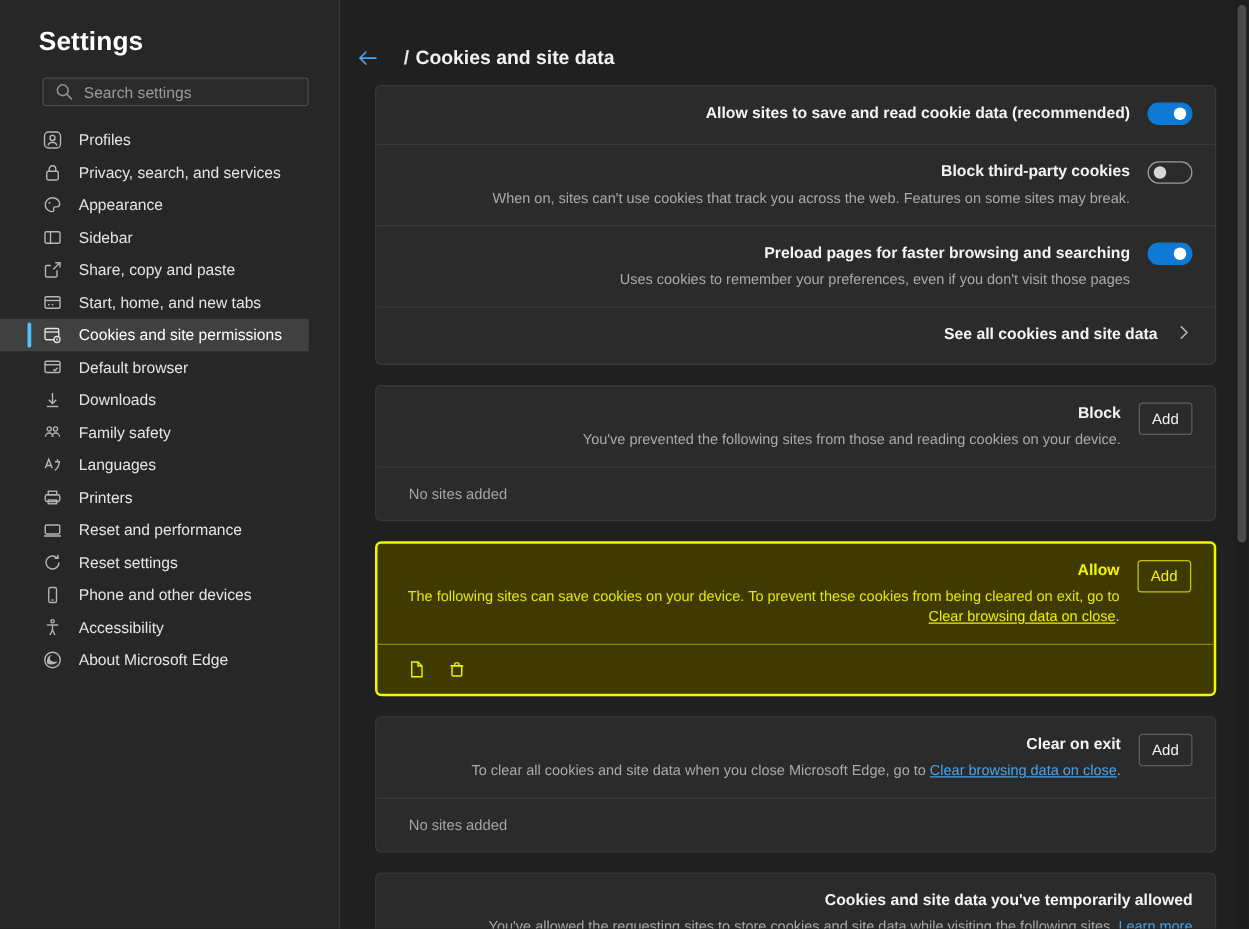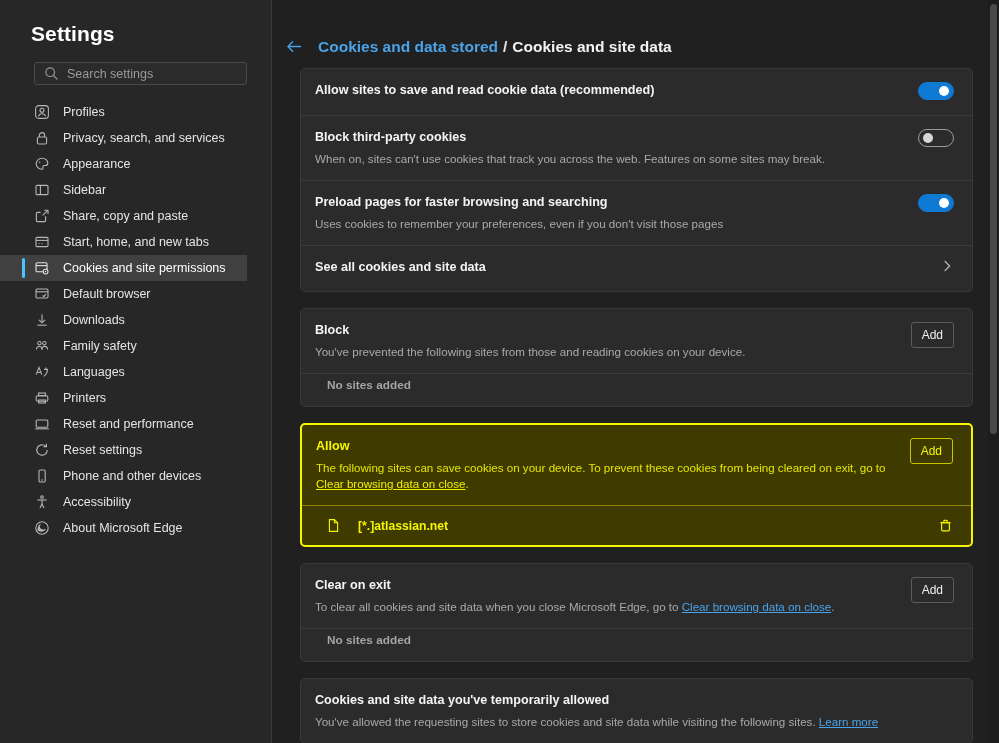--- a/index.html
+++ b/index.html
@@ -98,21 +98,21 @@
     border-radius: 5px;
     margin-bottom: 16px;
     overflow: hidden;
   }
   .row {
     padding: 13px 18px 13px 14px;
     display: flex; align-items: flex-start;
     min-height: 46px;
   }
   .row + .row { border-top: 1px solid #3a3a3a; }
-  .row .texts { flex: 1 1 auto; min-width: 0; }
+  .row .texts { flex: 1 1 auto; min-width: 0; text-align: right; }
   .row-title {
     font-size: 12.6px; font-weight: bold; color: #f4f4f4;
     line-height: 17px;
   }
   .row-desc {
     font-size: 11.6px; color: #a9a9a9; line-height: 16px;
     margin-top: 5px;
   }
   .row-desc a { color: #4aa3e8; text-decoration: underline; }
   .row .ctrl { flex: 0 0 auto; margin-left: 14px; display: flex; align-items: center; }
@@ -139,23 +139,23 @@
     padding: 0 10px;
     background: transparent;
     border: 1px solid #5c5c5c;
     border-radius: 3px;
     color: #f0f0f0; font-size: 12px;
     font-family: "Liberation Sans", sans-serif;
     cursor: pointer; line-height: 24px;
   }
 
   .empty-row {
-    padding: 4px 18px 14px 26px;
+    padding: 14px 18px 14px 26px;
     border-top: 1px solid #3a3a3a;
-    font-size: 11.8px; color: #a4a4a4; font-weight: bold;
+    font-size: 11.8px; color: #a4a4a4;
   }
 
   .site-row {
     display: flex; align-items: center;
     padding: 11px 18px 11px 24px;
     border-top: 1px solid #3a3a3a;
     min-height: 40px;
   }
   .site-row .f-ico { width: 15px; height: 15px; flex: 0 0 15px; margin-right: 17px; }
   .site-row .site-name { font-size: 12.2px; font-weight: bold; color: #f0f0f0; flex: 1 1 auto; }
@@ -398,21 +398,20 @@
 
   <div class="main">
 
     <div class="breadcrumb">
       <span class="back-arrow">
         <svg viewBox="0 0 17 17" fill="none" stroke="#4aa3e8" stroke-width="1.4" stroke-linecap="round" stroke-linejoin="round">
           <line x1="2.2" y1="8.5" x2="14.6" y2="8.5"></line>
             <polyline points="6.6,3.8 2,8.5 6.6,13.2"></polyline>
         </svg>
       </span>
-      <span class="bc-link">Cookies and data stored</span>
       <span class="bc-sep">/</span>
       <span class="bc-cur">Cookies and site data</span>
     </div>
 
     <div class="content">
 
       <div class="card">
 
         <div class="row">
           <div class="texts">
@@ -490,21 +489,20 @@
           </div>
         </div>
 
         <div class="site-row">
           <span class="f-ico">
             <svg viewBox="0 0 15 15" fill="none" stroke="#f5f500" stroke-width="1.1">
               <path d="M3.4 1.6h5l3.2 3.2v8.6H3.4z"></path>
                 <polyline points="8.4,1.6 8.4,4.8 11.6,4.8"></polyline>
             </svg>
           </span>
-          <span class="site-name">[*.]atlassian.net</span>
           <span class="t-ico">
             <svg viewBox="0 0 15 15" fill="none" stroke="#f5f500" stroke-width="1.15">
               <rect x="3.6" y="4.6" width="7.8" height="8.2" rx="1"></rect>
               <line x1="2.4" y1="4.6" x2="12.6" y2="4.6"></line>
               <path d="M5.8 4.6V3.2a.9.9 0 0 1 .9-.9h1.6a.9.9 0 0 1 .9.9v1.4"></path>
             </svg>
           </span>
         </div>
       </div>
 

